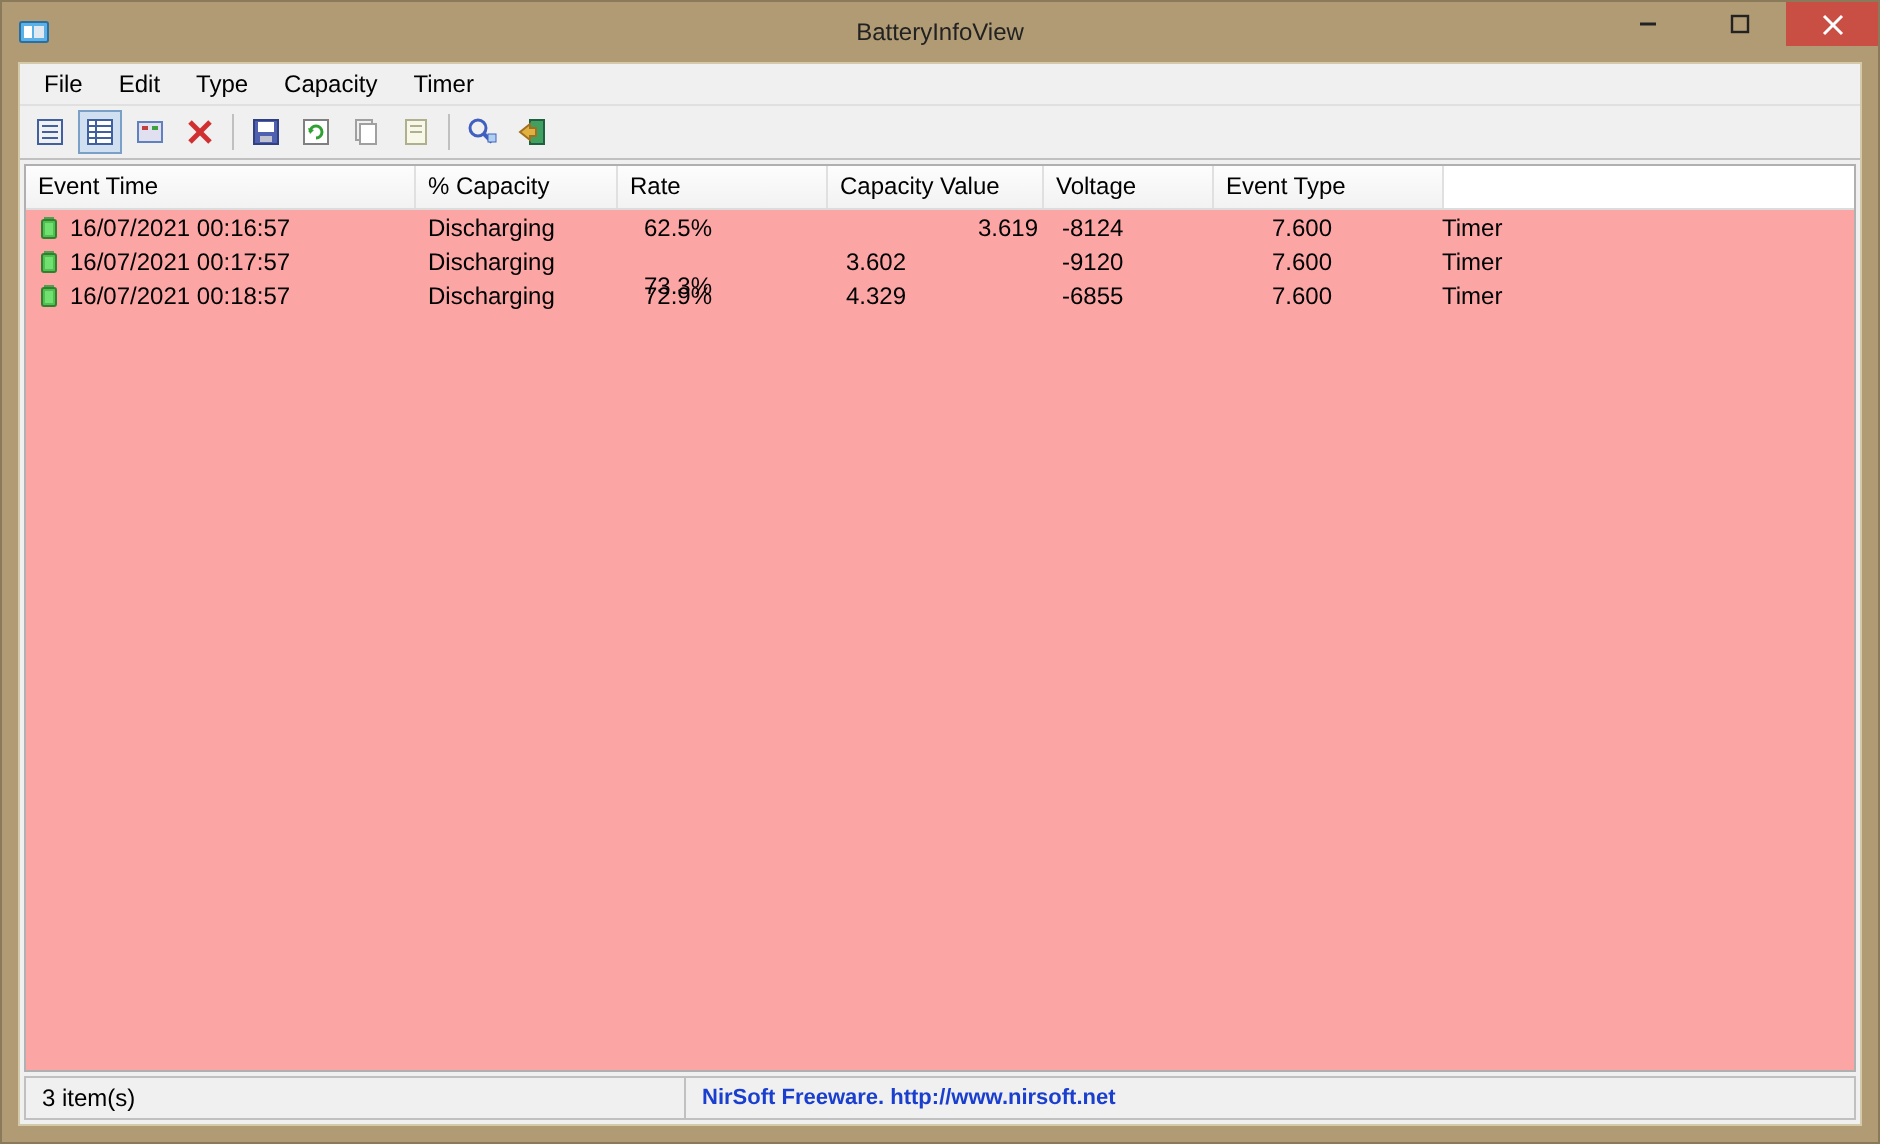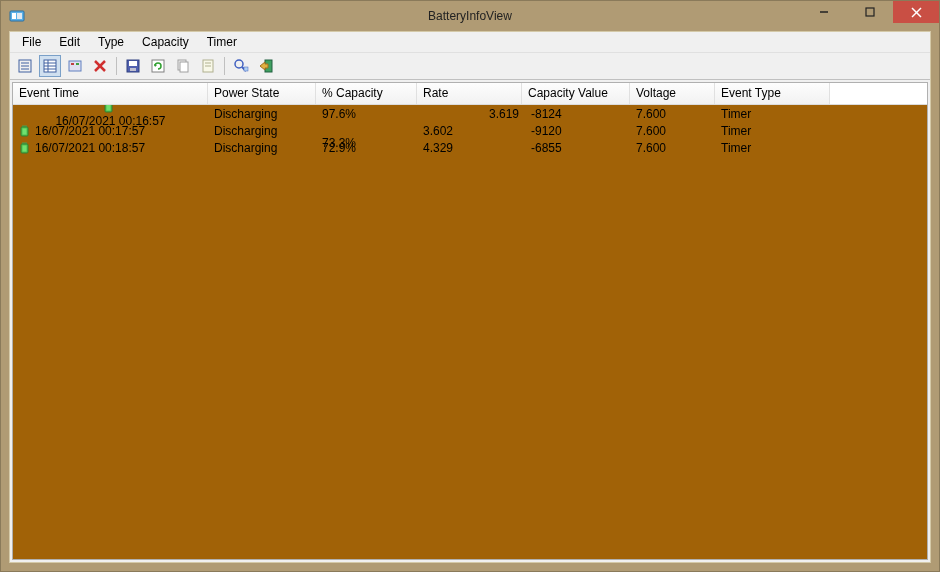--- a/index.html
+++ b/index.html
@@ -108,21 +108,21 @@
       border: 1px solid #7aa0c8;
     }
     .tool-sep {
       width: 1px;
       height: 18px;
       background: #c0c0c0;
       margin: 0 2px;
     }
     .list-container {
       flex: 1;
-      background: #a16207;
+      background: #fca5a5;
       border: 1px solid #b0b0b0;
       margin: 2px;
       display: flex;
       flex-direction: column;
       overflow: hidden;
     }
     .list-header {
       display: flex;
       height: 22px;
       background: #fff;
@@ -289,39 +289,38 @@
         <svg width="16" height="16">
             <rect x="7" y="2" width="7" height="12" fill="#40a060" stroke="#206040"></rect>
             <polygon points="2,8 7,4 7,6 10,6 10,10 7,10 7,12" fill="#e0b040" stroke="#a07020"></polygon>
           </svg>
       </div>
     </div>
 
     <div class="list-container">
       <div class="list-header" id="list-header">
           <div class="col-header" style="width: 195px;">Event Time</div>
-          <div class="col-header" style="width: 108px;">Power State</div>
           <div class="col-header" style="width: 101px;">% Capacity</div>
           <div class="col-header" style="width: 105px;">Rate</div>
           <div class="col-header" style="width: 108px;">Capacity Value</div>
           <div class="col-header" style="width: 85px;">Voltage</div>
           <div class="col-header" style="width: 115px;">Event Type</div>
         </div>
       <div class="list-body" id="list-body">
           <div class="list-row">
-            <div class="list-cell first-cell" style="width: 195px; flex-direction: column;">
+            <div class="list-cell first-cell" style="width: 195px;">
               <span><svg class="cell-icon" width="12" height="12" viewBox="0 0 12 12">
                   <rect x="3" y="0.5" width="5" height="1.5" fill="#50a050"></rect>
                   <rect x="2" y="2" width="7" height="9" rx="1" fill="#50c050" stroke="#308030"></rect>
                   <rect x="3.5" y="3.5" width="4" height="6" fill="#70e070"></rect>
                 </svg></span>
               <span>16/07/2021 00:16:57</span>
             </div>
             <div class="list-cell" style="width: 108px;">Discharging</div>
-            <div class="list-cell" style="width: 101px;">97.6%</div>
+            <div class="list-cell" style="width: 101px;">62.5%</div>
             <div class="list-cell" style="width: 108px; text-align: right;">3.619</div>
             <div class="list-cell" style="width: 105px;">-8124</div>
             <div class="list-cell" style="width: 85px;">7.600</div>
             <div class="list-cell" style="width: 115px;">Timer</div>
           </div>
           <div class="list-row">
             <div class="list-cell first-cell" style="width: 195px;">
               <span><svg class="cell-icon" width="12" height="12" viewBox="0 0 12 12">
                   <rect x="3" y="0.5" width="5" height="1.5" fill="#50a050"></rect>
                   <rect x="2" y="2" width="7" height="9" rx="1" fill="#50c050" stroke="#308030"></rect>
@@ -348,14 +347,18 @@
             <div class="list-cell" style="width: 108px;">Discharging</div>
             <div class="list-cell" style="width: 101px;">72.9%</div>
             <div class="list-cell" style="width: 108px;">4.329</div>
             <div class="list-cell" style="width: 105px;">-6855</div>
             <div class="list-cell" style="width: 85px;">7.600</div>
             <div class="list-cell" style="width: 115px;">Timer</div>
           </div>
         </div>
     </div>
 
+    <div class="statusbar">
+      <div class="status-pane first">3 item(s)</div>
+      <div class="status-pane second">NirSoft Freeware.  http://www.nirsoft.net</div>
+    </div>
   </div>
 </div>
 
 </body></html>

